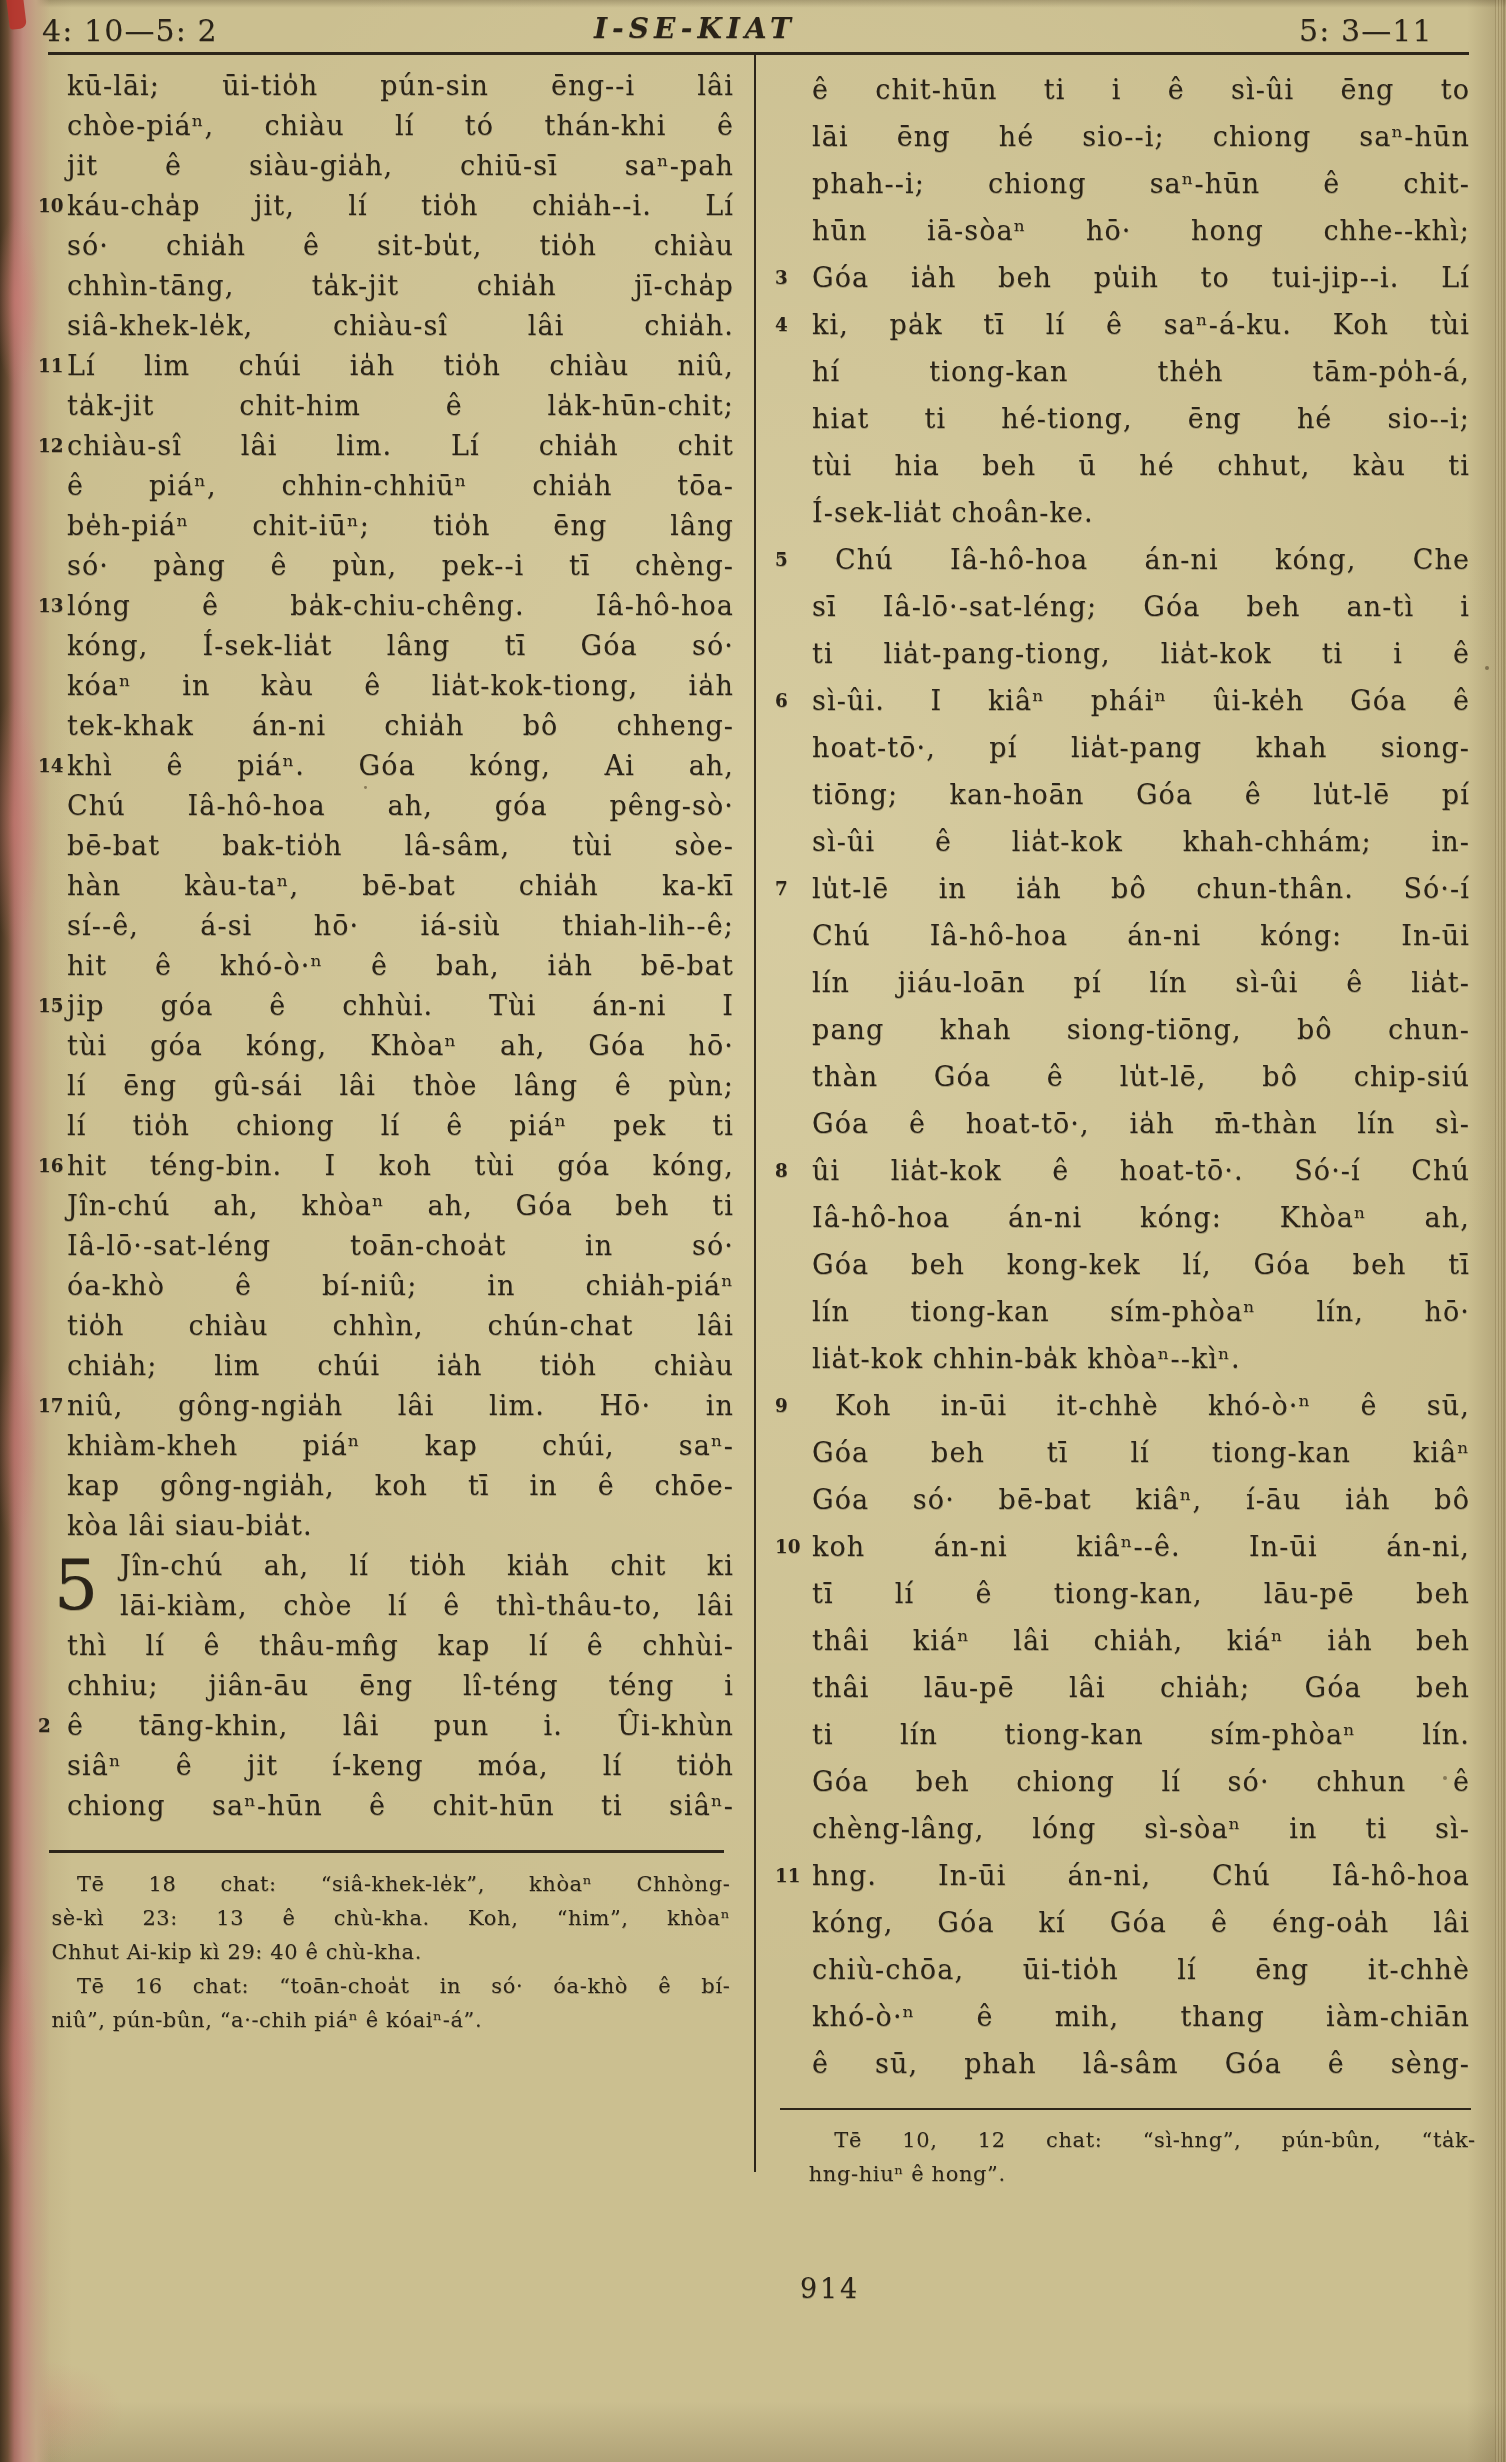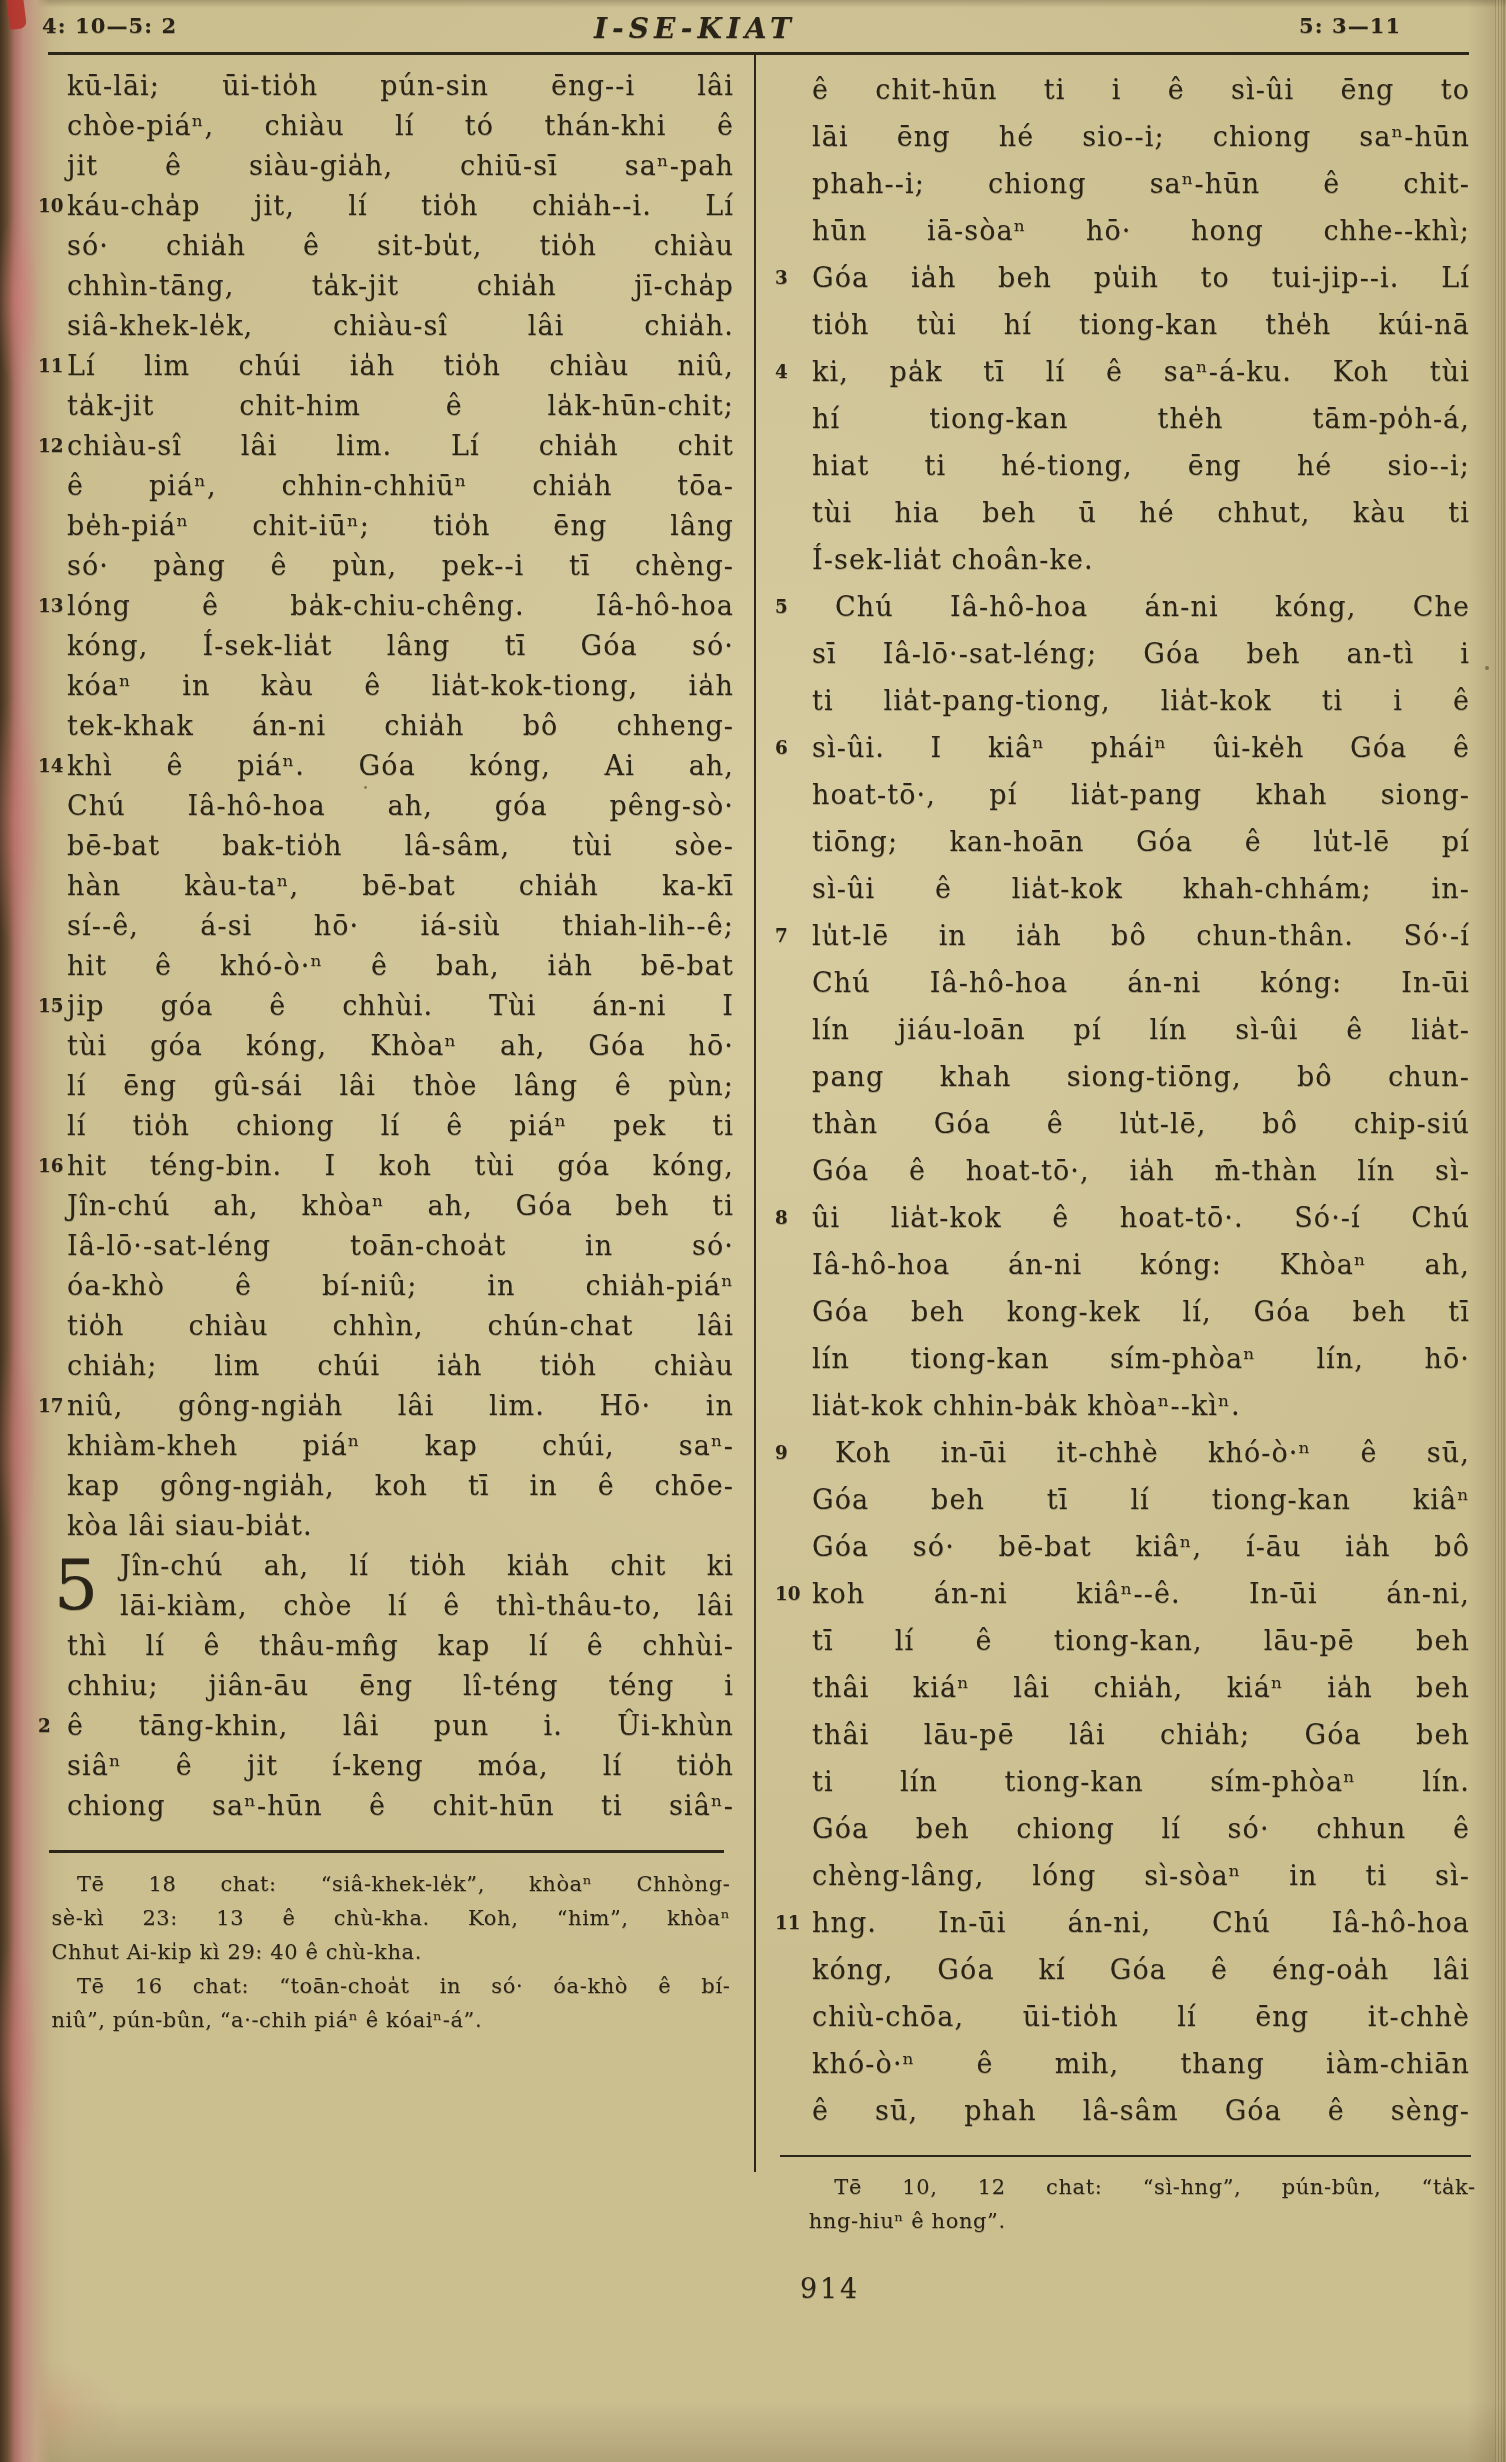--- a/index.html
+++ b/index.html
@@ -30,21 +30,21 @@
     position:absolute;right:0;top:0;width:11px;height:100%;
     background:repeating-linear-gradient(90deg, rgba(120,100,60,.30) 0 1.1px, rgba(208,193,148,.25) 1.1px 2.8px);
   }
   .red-mark{
     position:absolute;left:7.8px;top:-3.3px;width:16.7px;height:32px;
     background:#b5342b;border-radius:0 0 6.7px 2.8px;transform:rotate(-7deg);opacity:.92;
   }
   .speck{position:absolute;width:3.9px;height:3.9px;border-radius:50%;background:rgba(66,50,28,.5);}
   
   .header{position:absolute;left:0;top:0;width:100%;height:56px;}
-  .ref{position:absolute;top:13.3px;font-size:21px;font-weight:bold;letter-spacing:1.1px;}
+  .ref{position:absolute;top:13.3px;font-size:30px;font-weight:normal;letter-spacing:1.1px;}
   .ref-left{left:42px;}
   .ref-right{left:1299px;}
   .book-title{position:absolute;left:594px;top:12.2px;font-size:28px;letter-spacing:5px;font-weight:bold;font-style:italic;}
   .top-rule{position:absolute;left:48px;top:52px;width:1421px;height:2.8px;background:#2c251a;}
   .divider{position:absolute;left:754px;top:52px;width:2.2px;height:2120px;background:#2c251a;}
   
   .col{position:absolute;top:66px;font-size:27px;}
   .col-left{left:67px;width:667px;}
   .col-right{left:812px;width:658px;}
   .line{position:relative;text-align:justify;text-align-last:justify;letter-spacing:1.1px;}
@@ -146,21 +146,20 @@
       </div>
   </div>
 
   <div class="col col-right">
     <div class="lines" id="right-lines">
         <div class="line"><span class="txt">ê chit-hūn ti i ê sì-ûi ēng to</span></div>
         <div class="line"><span class="txt">lāi ēng hé sio--i; chiong saⁿ-hūn</span></div>
         <div class="line"><span class="txt">phah--i; chiong saⁿ-hūn ê chit-</span></div>
         <div class="line"><span class="txt">hūn iā-sòaⁿ hō· hong chhe--khì;</span></div>
         <div class="line"><span class="vnum">3</span><span class="txt">Góa ia̍h beh pu̍ih to tui-jip--i. Lí</span></div>
-        <div class="line"><span class="txt">tio̍h tùi hí tiong-kan the̍h kúi-nā</span></div>
         <div class="line"><span class="vnum">4</span><span class="txt">ki, pa̍k tī lí ê saⁿ-á-ku. Koh tùi</span></div>
         <div class="line"><span class="txt">hí tiong-kan the̍h tām-po̍h-á,</span></div>
         <div class="line"><span class="txt">hiat ti hé-tiong, ēng hé sio--i;</span></div>
         <div class="line"><span class="txt">tùi hia beh ū hé chhut, kàu ti</span></div>
         <div class="line end"><span class="txt">Í-sek-lia̍t choân-ke.</span></div>
         <div class="line para-ind"><span class="vnum">5</span><span class="txt">Chú Iâ-hô-hoa án-ni kóng, Che</span></div>
         <div class="line"><span class="txt">sī Iâ-lō·-sat-léng; Góa beh an-tì i</span></div>
         <div class="line"><span class="txt">ti lia̍t-pang-tiong, lia̍t-kok ti i ê</span></div>
         <div class="line"><span class="vnum">6</span><span class="txt">sì-ûi. I kiâⁿ pháiⁿ ûi-ke̍h Góa ê</span></div>
         <div class="line"><span class="txt">hoat-tō·, pí lia̍t-pang khah siong-</span></div>

